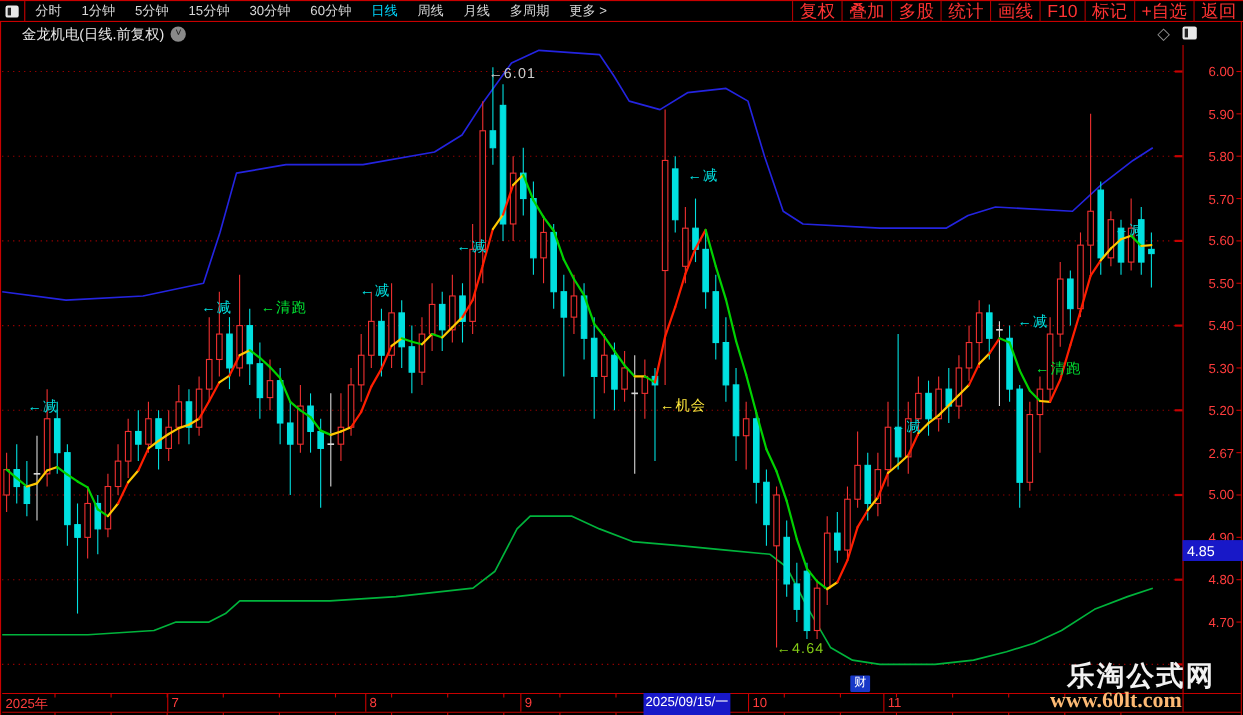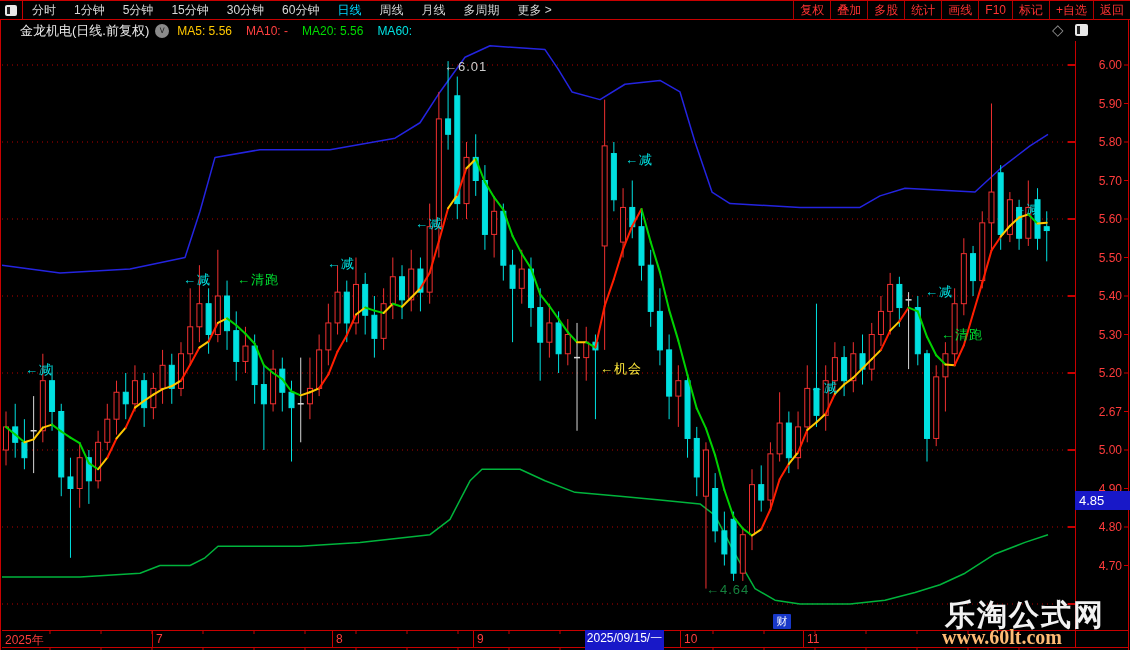--- a/index.html
+++ b/index.html
@@ -8,21 +8,21 @@
   
   .titlebar{position:absolute;left:0;top:0;width:1130px;height:20px;border-top:1px solid #c80000;
     border-bottom:1px solid #c80000;box-sizing:border-box;display:flex;align-items:center;background:#000;z-index:30;}
   .win-icon{width:22px;height:18px;border-right:1px solid #c80000;display:flex;align-items:center;justify-content:center;flex:0 0 22px;}
   .panel-glyph{width:12px;height:11px;background:#e8e8e8;border-radius:2px;position:relative;display:inline-block;}
   .panel-glyph::after{content:"";position:absolute;left:2px;top:2px;width:3px;height:7px;background:#222;}
   .tf-menu{display:flex;align-items:center;height:100%;}
   .tf-item{color:#d8d8d8;font-size:12px;padding:0 9px;line-height:19px;cursor:default;white-space:nowrap;}
   .tf-item.active{color:#00d8ff;}
   .right-menu{display:flex;align-items:center;height:100%;margin-left:auto;}
-  .rm-item{color:#ff3232;font-size:12px;padding:0 6px;line-height:19px;border-left:1px solid #b00000;white-space:nowrap;}
+  .rm-item{color:#ff3232;font-size:16px;padding:0 6px;line-height:19px;border-left:1px solid #b00000;white-space:nowrap;}
   
   .infobar{position:absolute;left:16px;top:21px;width:1130px;height:19px;display:flex;align-items:center;z-index:30;}
   .stock-title{color:#e8e8e8;font-size:13px;margin-left:4px;white-space:nowrap;}
   .chev-circle{width:14px;height:14px;border-radius:50%;background:#8a8a8a;color:#222;font-size:10px;line-height:14px;
     text-align:center;margin-left:6px;flex:0 0 14px;}
   .ma-legend{display:flex;margin-left:8px;}
   .ma-item{font-size:12px;margin-right:14px;white-space:nowrap;}
   .diamond-icon{position:absolute;left:1036px;top:0px;color:#909090;font-size:15px;}
   .panel-icon2{position:absolute;left:1059px;top:3px;width:13px;height:12px;background:#e8e8e8;border-radius:2px;}
   .panel-icon2::after{content:"";position:absolute;left:2px;top:2px;width:3px;height:8px;background:#222;}
@@ -32,21 +32,21 @@
   .month-label{position:absolute;top:632px;color:#ff3c3c;font-size:12px;z-index:10;white-space:nowrap;}
   .axis-sep{position:absolute;top:630px;width:1px;height:17px;background:#c80000;z-index:10;}
   .anno{position:absolute;font-size:13px;z-index:12;white-space:nowrap;letter-spacing:1px;}
   .crosshair-date{position:absolute;left:585px;top:630px;width:79px;height:33px;background:#1818c8;color:#fff;
     font-size:12px;line-height:17px;text-align:center;z-index:15;white-space:nowrap;}
   .crosshair-price{position:absolute;left:1075px;top:491px;width:71px;height:19px;background:#1818c8;color:#fff;
     font-size:13px;line-height:19px;padding-left:4px;box-sizing:border-box;z-index:15;}
   .event-badge{position:absolute;left:773px;top:614px;width:18px;height:15px;background:#1838c8;color:#fff;
     font-size:11px;line-height:15px;text-align:center;z-index:12;border-radius:1px;}
   .watermark{position:absolute;right:25px;top:603px;text-align:center;z-index:14;color:#f2f2f2;}
-  .wm1{font-size:30px;font-weight:bold;letter-spacing:2px;line-height:24px;margin-left:46px;}
+  .wm1{font-size:25px;font-weight:bold;letter-spacing:2px;line-height:24px;margin-left:46px;}
   .wm2{font-size:20px;font-weight:bold;font-family:"Liberation Serif","DejaVu Serif",serif;line-height:20px;color:#fdba74;}
 </style>
 </head>
 <body>
 
 <div class="app">
 
   <div class="titlebar">
     <div class="win-icon">
         <span class="panel-glyph"></span>
@@ -73,26 +73,20 @@
         <span class="rm-item">F10</span>
         <span class="rm-item">标记</span>
         <span class="rm-item">+自选</span>
         <span class="rm-item">返回</span>
       </div>
   </div>
 
   <div class="infobar">
     <span class="stock-title">金龙机电(日线.前复权)</span>
     <span class="chev-circle">˅</span>
-    <span class="ma-legend" id="ma-legend">
-        <span class="ma-item" style="color: rgb(255, 200, 0);">MA5: 5.56</span>
-        <span class="ma-item" style="color: rgb(255, 64, 64);">MA10: -</span>
-        <span class="ma-item" style="color: rgb(0, 220, 0);">MA20: 5.56</span>
-        <span class="ma-item" style="color: rgb(0, 224, 224);">MA60:</span>
-      </span>
     <span class="diamond-icon">◇</span>
     <span class="panel-icon2"></span>
   </div>
 
   <svg id="chart-svg" width="1130" height="650">
       <line x1="0.5" y1="0" x2="0.5" y2="650" stroke="#c80000"></line>
       <line x1="1128.5" y1="0" x2="1128.5" y2="650" stroke="#c80000"></line>
       <line x1="1075.5" y1="41" x2="1075.5" y2="647" stroke="#c80000"></line>
       <line x1="2" y1="630.5" x2="1128" y2="630.5" stroke="#c80000"></line>
       <line x1="2" y1="647.5" x2="1128" y2="647.5" stroke="#c80000"></line>
@@ -538,21 +532,21 @@
       <div class="axis-sep" style="left: 680px;"></div>
       <div class="axis-sep" style="left: 803px;"></div>
       <div class="anno" style="left: 25px; top: 361px; color: rgb(0, 224, 224);">←减</div>
       <div class="anno" style="left: 183px; top: 271px; color: rgb(0, 224, 224);">←减</div>
       <div class="anno" style="left: 237px; top: 271px; color: rgb(0, 228, 50);">←清跑</div>
       <div class="anno" style="left: 327px; top: 255px; color: rgb(0, 224, 224);">←减</div>
       <div class="anno" style="left: 415px; top: 215px; color: rgb(0, 224, 224);">←减</div>
       <div class="anno" style="left: 444px; top: 59px; color: rgb(204, 204, 204);">←6.01</div>
       <div class="anno" style="left: 625px; top: 151px; color: rgb(0, 224, 224);">←减</div>
       <div class="anno" style="left: 600px; top: 360px; color: rgb(255, 233, 60);">←机会</div>
-      <div class="anno" style="left: 706px; top: 582px; color: #15803d; text-align: center;">←4.64</div>
+      <div class="anno" style="left: 706px; top: 582px; color: #84cc16; text-align: center;">←4.64</div>
       <div class="anno" style="left: 810px; top: 379px; color: rgb(0, 224, 224);">←减</div>
       <div class="anno" style="left: 925px; top: 283px; color: rgb(0, 224, 224);">←减</div>
       <div class="anno" style="left: 941px; top: 326px; color: rgb(0, 228, 50);">←清跑</div>
       <div class="anno" style="left: 1013px; top: 200px; color: rgb(0, 224, 224);">←减</div>
     </div>
 
   <div class="crosshair-date">2025/09/15/一</div>
   <div class="crosshair-price">4.85</div>
   <div class="event-badge">财</div>
 

